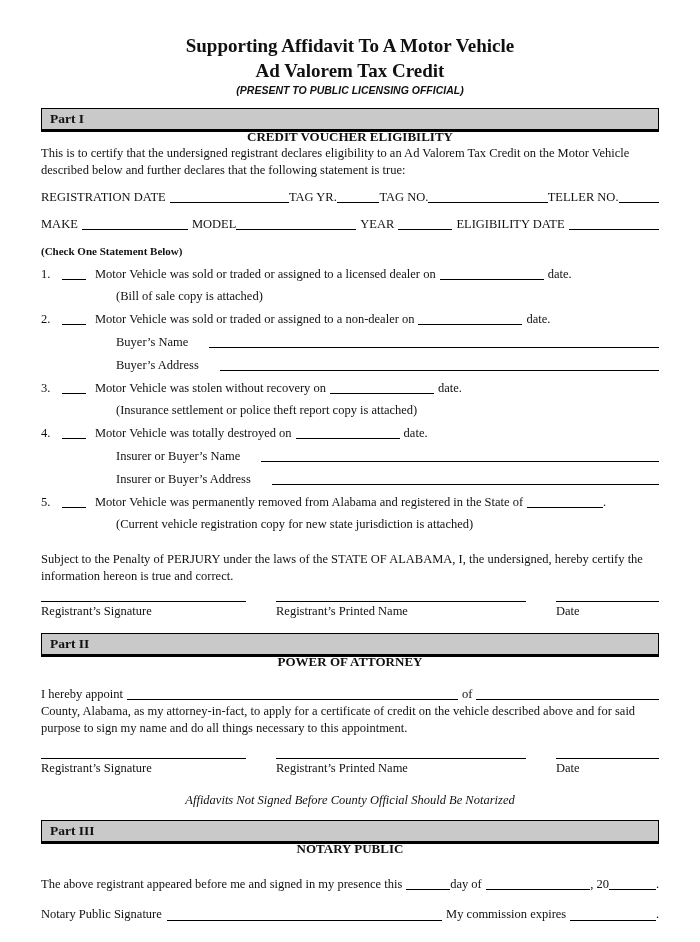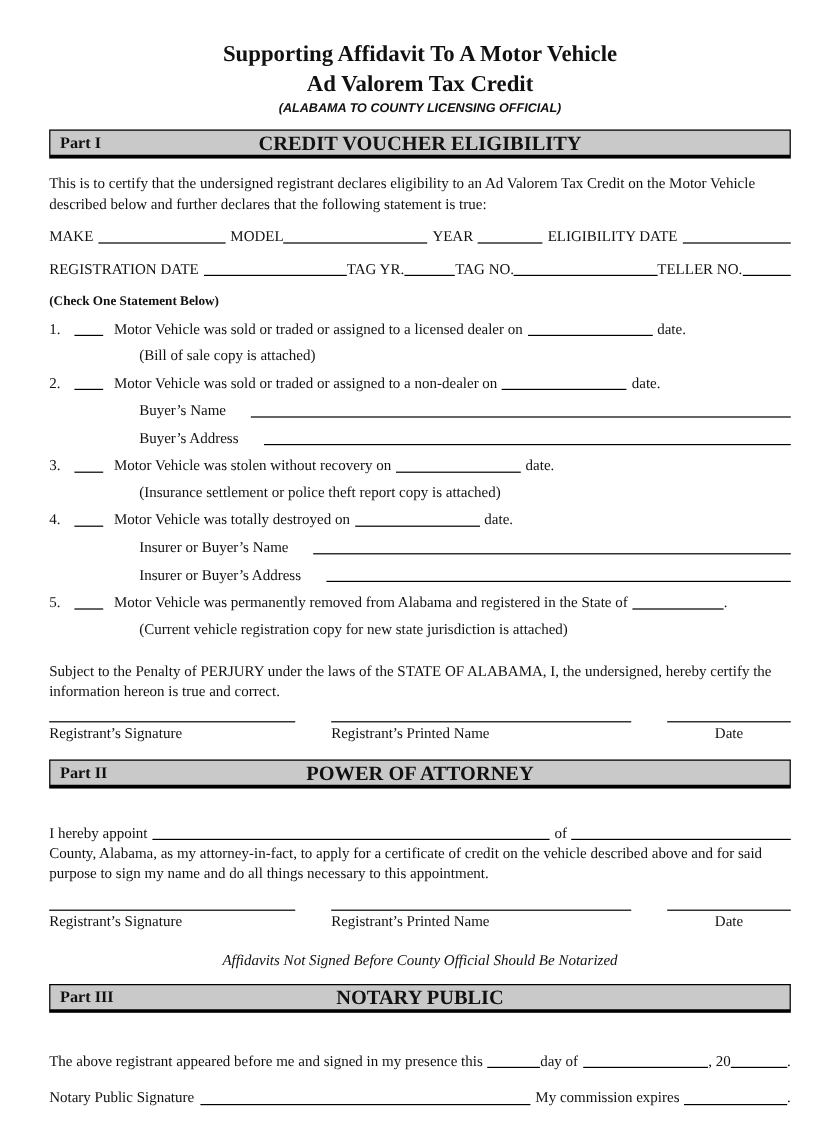--- a/index.html
+++ b/index.html
@@ -8,21 +8,21 @@
   .page { width:700px; height:942px; padding:33px 41px 0 41px; }
 
   
   .title-block { text-align:center; }
   .title-line { font-size:19px; font-weight:bold; line-height:25px; }
   .title-note { font-family:"Liberation Sans", sans-serif; font-size:10.5px; font-weight:bold; font-style:italic; line-height:14px; }
 
   
   .part-bar { position:relative; margin-top:11px; background:#c9c9c9; border:1px solid #000; border-bottom-width:3px; height:24px; text-align:center; }
   .part-bar .part-label { position:absolute; left:8px; top:2px; font-weight:bold; font-size:13.5px; }
-  .part-bar .part-heading { font-weight:bold; font-size:17px; line-height:20px; display:inline-block; padding-top:1px; }
+  .part-bar .part-heading { font-weight:bold; font-size:13px; line-height:20px; display:inline-block; padding-top:18px; }
 
   p.body-text { line-height:17px; }
   .intro { margin-top:13px; }
   .penalty { margin-top:19px; }
 
   
   .blank { display:inline-block; border-bottom:1px solid #000; height:13px; position:relative; top:2px; }
   .fblank { border-bottom:1px solid #000; position:relative; top:2px; }
 
   
@@ -39,21 +39,21 @@
   .date-blank { width:104px; }
   .state-blank { width:76px; }
   .stmt-sub { margin-left:75px; margin-top:6px; line-height:16px; }
   .stmt-field { display:flex; align-items:baseline; margin-left:75px; margin-top:6px; line-height:16px; white-space:nowrap;gap:16px; }
   .stmt-field .fblank { flex-grow:1; flex-basis:0; height:13px; margin-left:5px; }
 
   
   .sig-row { display:flex; margin-top:16px; column-gap:30px; }
   .sig-col-1 { flex:0 0 205px; }
   .sig-col-2 { flex:0 0 250px; }
-  .sig-col-3 { flex:1 1 auto;text-align:center; }
+  .sig-col-3 { flex:1 1 auto; }
   .sig-line { border-top:1px solid #000; }
   .sig-label { line-height:17px; padding-top:1px; }
 
   
   .appoint-row { display:flex; align-items:baseline; margin-top:28px; white-space:nowrap; line-height:17px; }
   .appoint-row .fblank { height:13px; }
   .appoint-blank-1 { flex-grow:330; flex-basis:0; margin:0 4px; }
   .appoint-blank-2 { flex-grow:182; flex-basis:0; margin-left:4px; }
   .notarize-note { margin-top:15px; text-align:center; font-style:italic; font-size:12.5px; line-height:16px; }
 
@@ -70,57 +70,57 @@
   .sp { display:inline-block; width:4px; }
 </style>
 </head>
 <body>
 
 <div class="page">
 
   <div class="title-block">
     <div class="title-line">Supporting Affidavit To A Motor Vehicle</div>
     <div class="title-line">Ad Valorem Tax Credit</div>
-    <div class="title-note">(ALABAMA TO COUNTY LICENSING OFFICIAL)</div>
+    <div class="title-note">(PRESENT TO PUBLIC LICENSING OFFICIAL)</div>
   </div>
 
   <div class="part-bar">
     <span class="part-label">Part I</span>
     <span class="part-heading">CREDIT VOUCHER ELIGIBILITY</span>
   </div>
 
   <p class="body-text intro">This is to certify that the undersigned registrant declares eligibility to an Ad Valorem Tax Credit on the Motor Vehicle described below and further declares that the following statement is true:</p>
 
-  <div class="field-row">
-    <span class="lbl">MAKE</span>
-      <span class="sp"></span>
-    <span class="fblank" style="flex-grow:108"></span>
-      <span class="sp"></span>
-    <span class="lbl">MODEL</span>
-    <span class="fblank" style="flex-grow:122"></span>
-      <span class="sp"></span>
-    <span class="lbl">YEAR</span>
-      <span class="sp"></span>
-    <span class="fblank" style="flex-grow:55"></span>
-      <span class="sp"></span>
-    <span class="lbl">ELIGIBILITY DATE</span>
-      <span class="sp"></span>
-    <span class="fblank" style="flex-grow:92"></span>
-  </div>
   <div class="field-row">
     <span class="lbl">REGISTRATION DATE</span>
       <span class="sp"></span>
     <span class="fblank" style="flex-grow:112"></span>
     <span class="lbl">TAG YR.</span>
     <span class="fblank" style="flex-grow:40"></span>
     <span class="lbl">TAG NO.</span>
     <span class="fblank" style="flex-grow:112"></span>
     <span class="lbl">TELLER NO.</span>
     <span class="fblank" style="flex-grow:38"></span>
   </div>
+  <div class="field-row">
+    <span class="lbl">MAKE</span>
+      <span class="sp"></span>
+    <span class="fblank" style="flex-grow:108"></span>
+      <span class="sp"></span>
+    <span class="lbl">MODEL</span>
+    <span class="fblank" style="flex-grow:122"></span>
+      <span class="sp"></span>
+    <span class="lbl">YEAR</span>
+      <span class="sp"></span>
+    <span class="fblank" style="flex-grow:55"></span>
+      <span class="sp"></span>
+    <span class="lbl">ELIGIBILITY DATE</span>
+      <span class="sp"></span>
+    <span class="fblank" style="flex-grow:92"></span>
+  </div>
 
   <div class="check-head">(Check One Statement Below)</div>
 
   <div class="stmt-line">
     <span class="stmt-num">1.</span><span class="blank check-blank"></span><span>Motor Vehicle was sold or traded or assigned to a licensed dealer on</span><span class="sp"></span><span class="blank date-blank"></span><span class="sp"></span><span>date.</span>
   </div>
   <div class="stmt-sub">(Bill of sale copy is attached)</div>
 
   <div class="stmt-line">
     <span class="stmt-num">2.</span><span class="blank check-blank"></span><span>Motor Vehicle was sold or traded or assigned to a non-dealer on</span><span class="sp"></span><span class="blank date-blank"></span><span class="sp"></span><span>date.</span>

